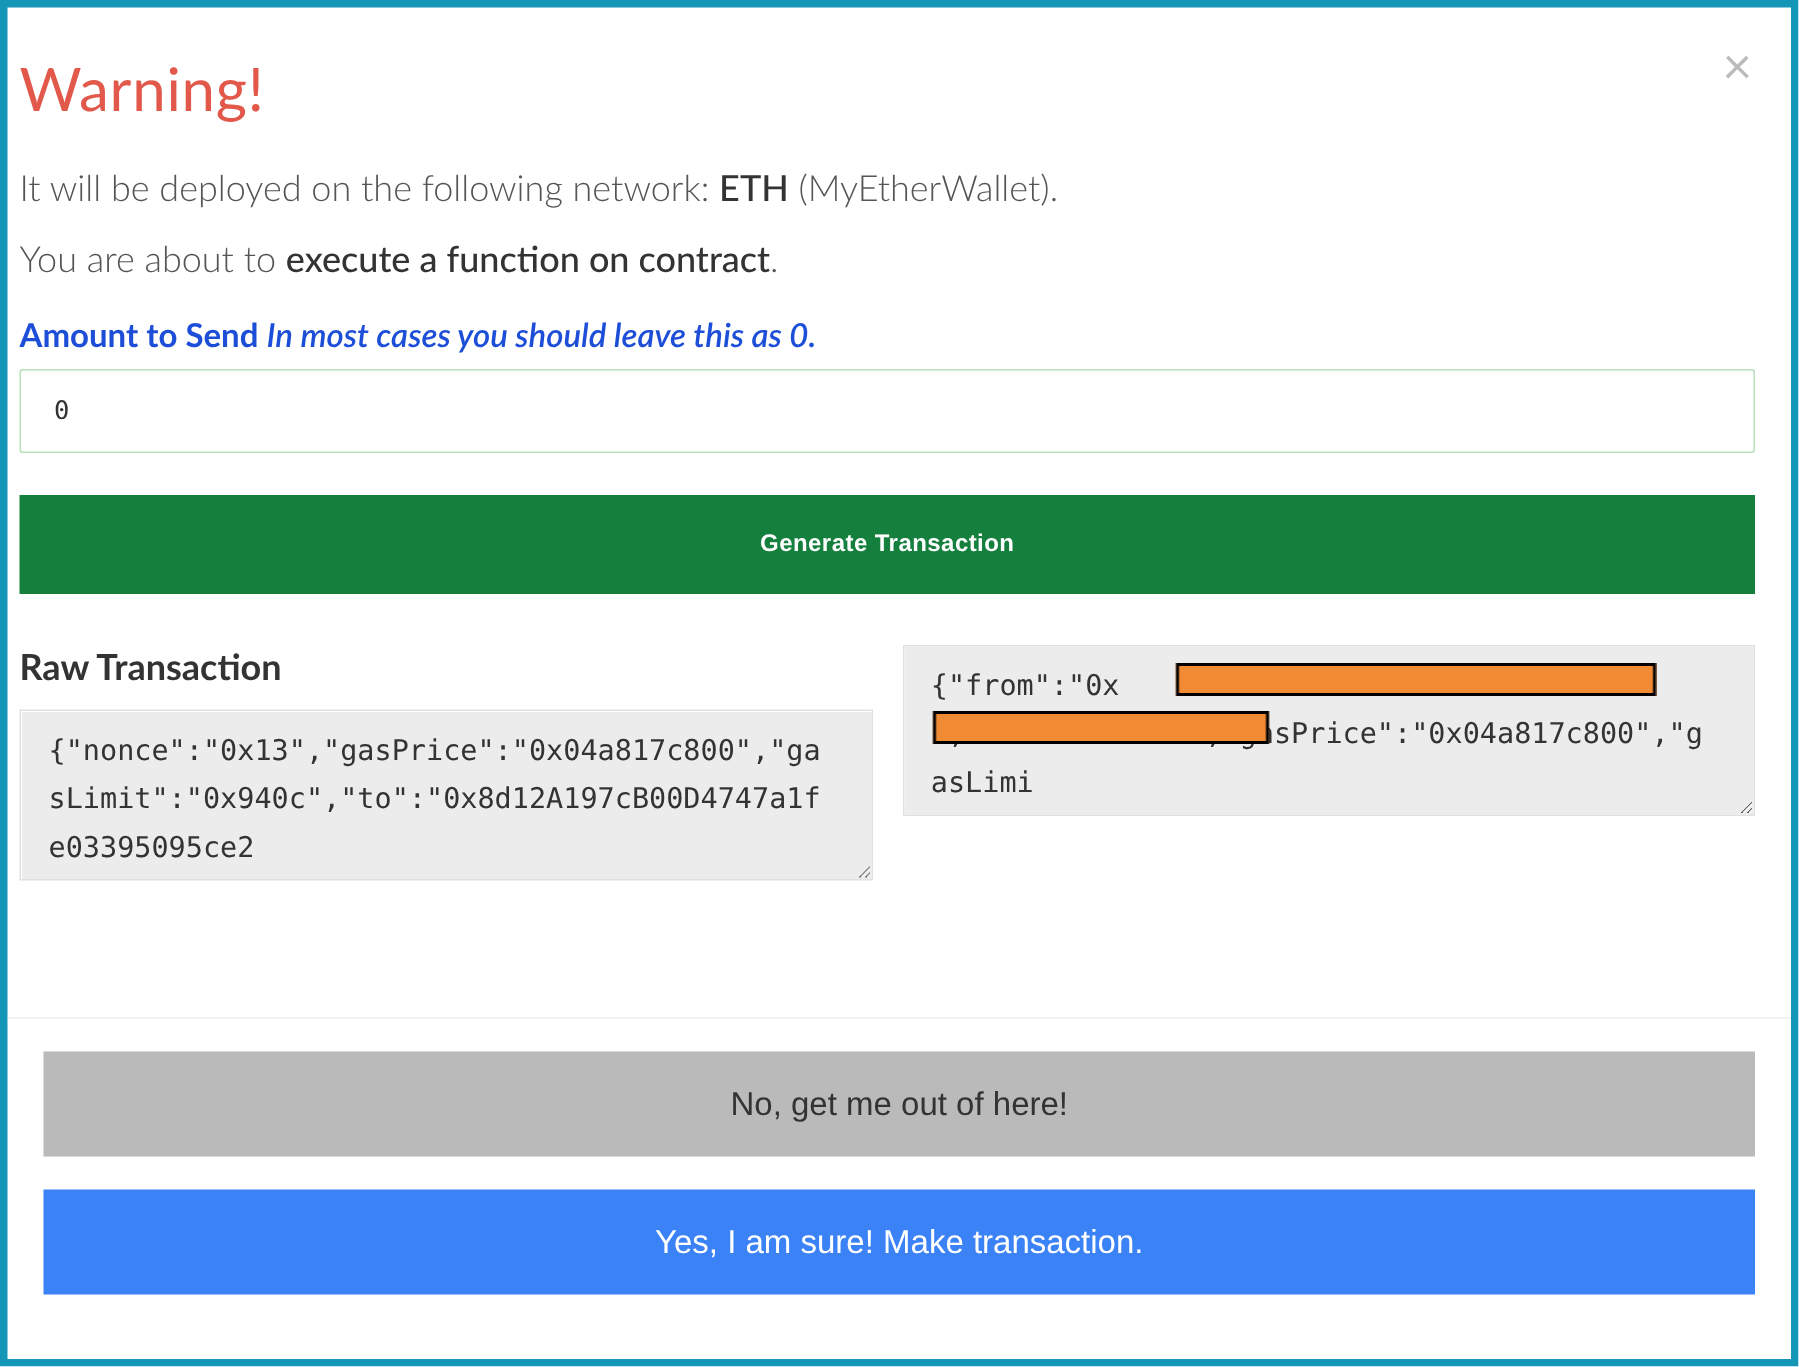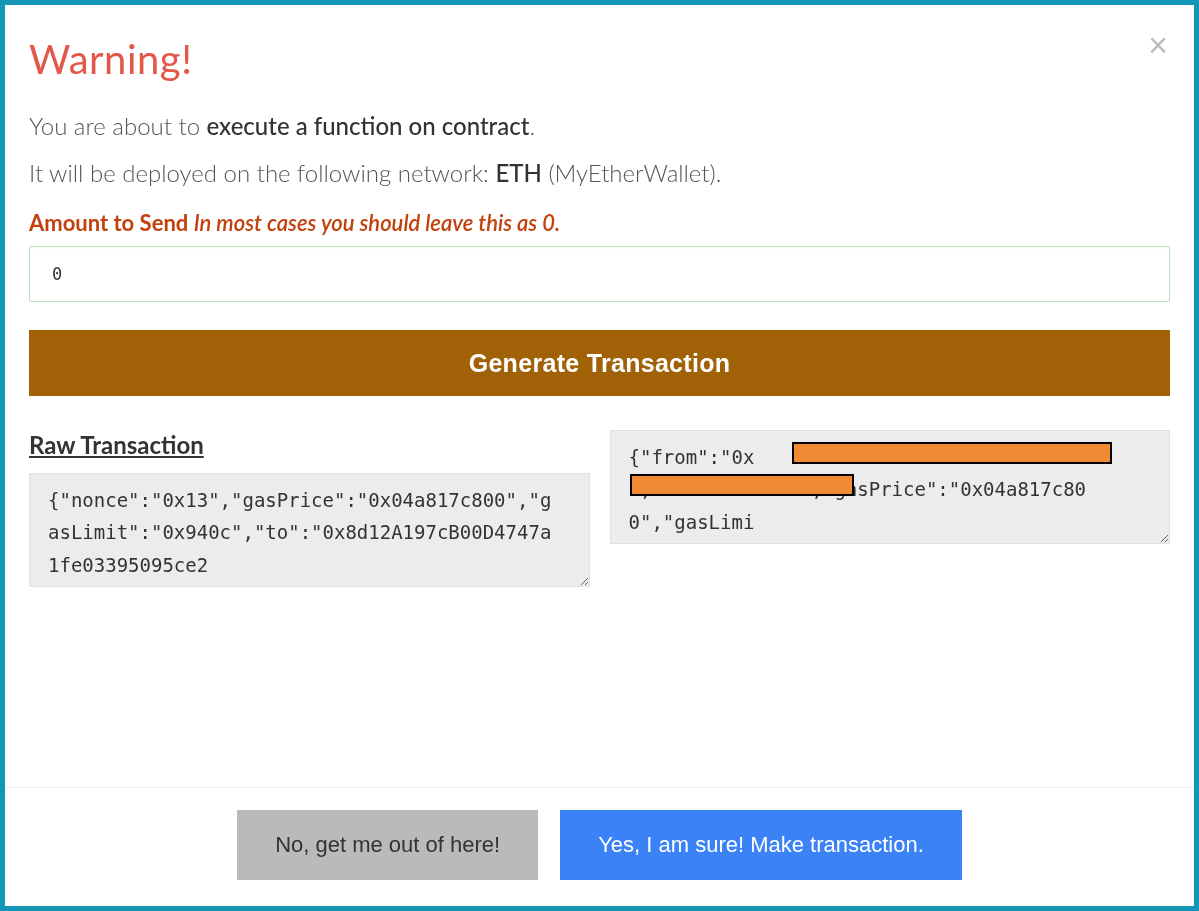--- a/index.html
+++ b/index.html
@@ -11,21 +11,21 @@
   }
   .frame {
     width: 1199px;
     height: 911px;
     border: 5px solid #1497b7;
     background: #fff;
     position: relative;
     overflow: hidden;
   }
   .modal-body {
-    padding: 20px 24px 0 24px;
+    padding: 20px 24px 0 8px;
   }
   .close-x {
     position: absolute;
     top: 22px;
     right: 26px;
     font-size: 34px;
     line-height: 1;
     color: #bbb;
     cursor: pointer;
     user-select: none;
@@ -46,21 +46,21 @@
     margin: 0 0 18px 0;
   }
   p.lead strong, p.lead .b { color:#333; font-weight: 500; }
   p.lead .net-name { color:#333; font-weight: 500; }
   p.lead .paren { color:#555; font-weight: 300; }
   .form-group { margin: 22px 0 18px 0; }
   label.field-label {
     display: block;
     font-size: 22px;
     font-weight: 700;
-    color: #c2410c;
+    color: #1d4ed8;
     margin-bottom: 10px;
   }
   label.field-label .hint {
     font-weight: 600;
     font-style: italic;
   }
   input.text-field {
     width: 100%;
     height: 56px;
     padding: 0 22px;
@@ -71,33 +71,32 @@
     border: 1px solid #b7e0bb;
     border-radius: 2px;
     outline: none;
     box-shadow: inset 0 1px 2px rgba(0,0,0,0.03);
   }
   .btn-generate {
     display: block;
     width: 100%;
     height: 66px;
     margin-top: 28px;
-    background: #a16207;
+    background: #15803d;
     color: #fff;
     border: none;
-    font-size: 25px;
+    font-size: 16px;
     font-weight: 600;
     letter-spacing: 0.3px;
     cursor: pointer;
   }
   .tx-row {
     display: flex;
     gap: 20px;
     margin-top: 34px;
-    text-decoration: underline;
   }
   .tx-col { flex: 1 1 0; min-width: 0; }
   .tx-col h3 {
     font-size: 24px;
     font-weight: 700;
     color: #333;
     margin: 0 0 14px 0;
   }
   .ta-wrap { position: relative; }
   textarea.tx-area {
@@ -122,24 +121,25 @@
     height: 22px;
     pointer-events: none;
   }
   .redact.r1 { top: 12px;  left: 182px; width: 320px; }
   .redact.r2 { top: 44px;  left: 20px;  width: 224px; }
   
   .modal-footer {
     position: absolute;
     left: 0; right: 0; bottom: 0;
     border-top: 1px solid #eee;
-    padding: 22px 24px 26px 24px;
+    padding: 22px 24px 43px 24px;
     display: flex;
     justify-content: center;
     gap: 22px;
+    flex-direction: column;
   }
   .btn-secondary, .btn-primary {
     height: 70px;
     padding: 0 38px;
     font-size: 22px;
     font-weight: 500;
     border: none;
     cursor: pointer;
   }
   .btn-secondary { background: #bababa; color: #333; }
@@ -150,24 +150,24 @@
 
 <div class="frame">
 
   <span class="close-x">×</span>
 
   <div class="modal-body">
 
     <h1 class="warning">Warning!</h1>
 
     <p class="lead">
-      <span>You are about to </span><span class="b">execute a function on contract</span><span>.</span>
+      <span>It will be deployed on the following network: </span><span class="net-name">ETH</span><span class="paren"> (MyEtherWallet).</span>
     </p>
     <p class="lead">
-      <span>It will be deployed on the following network: </span><span class="net-name">ETH</span><span class="paren"> (MyEtherWallet).</span>
+      <span>You are about to </span><span class="b">execute a function on contract</span><span>.</span>
     </p>
 
     <div class="form-group">
       <label class="field-label">
         <span>Amount to Send </span><span class="hint">In most cases you should leave this as 0.</span>
       </label>
       <input class="text-field" type="text" value="0" style="">
     </div>
 
     <div class="form-group">

